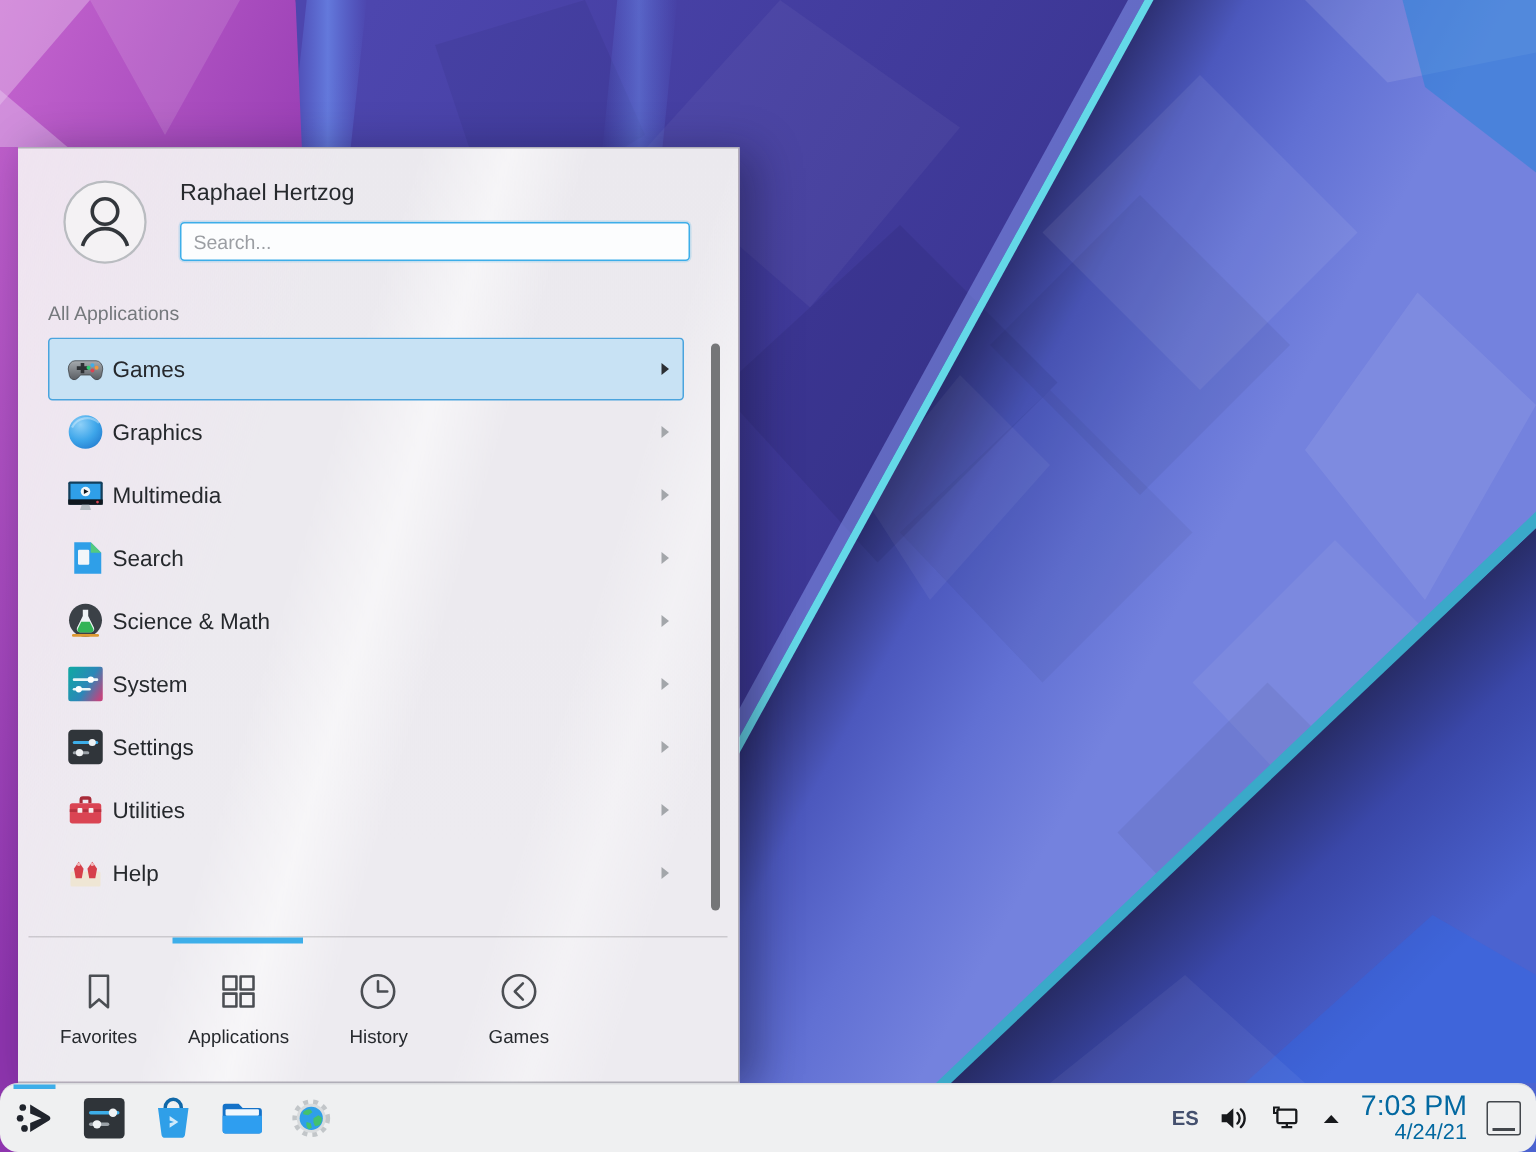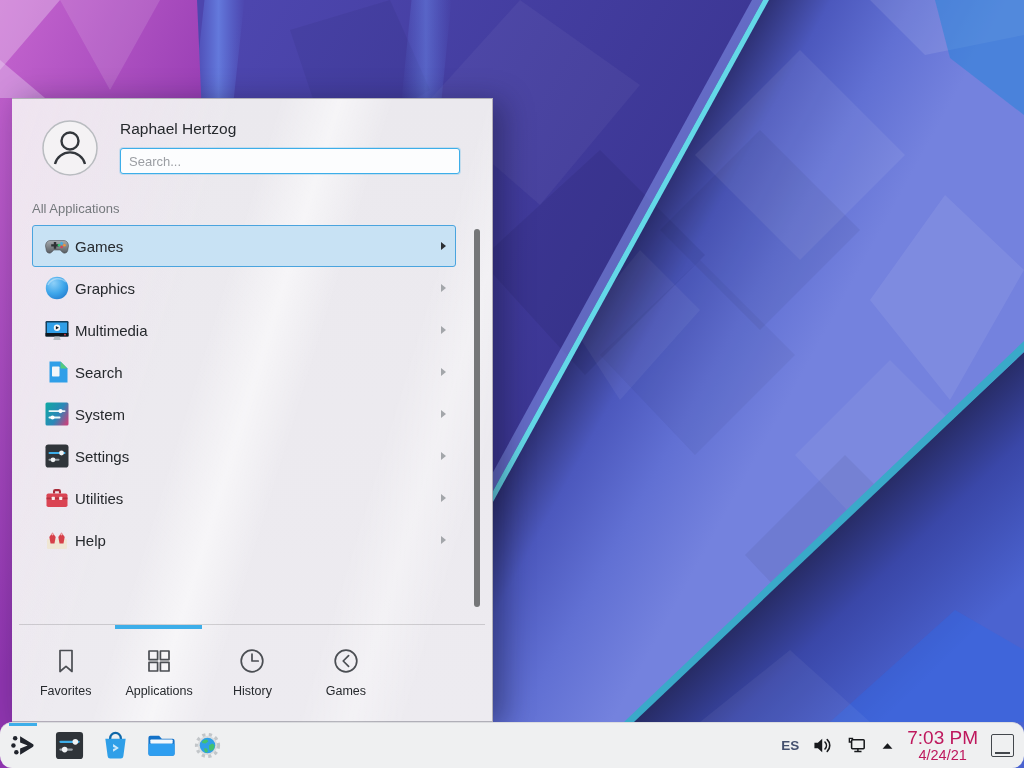--- a/index.html
+++ b/index.html
@@ -45,23 +45,23 @@
   
   .taskbar{position:absolute;left:0;right:0;bottom:0;height:46px;background:#eff0f1;
     border-top:1px solid #dbdcdf;box-sizing:border-box;z-index:5;border-radius:12px;}
   .tb-apps{position:absolute;left:6px;top:0;bottom:0;display:flex;align-items:center;gap:12px;}
   .tb-app{position:relative;width:34px;height:46px;display:flex;align-items:center;justify-content:center;}
   .tb-app svg{width:31px;height:31px;display:block;}
   .tb-app.active::before{content:'';position:absolute;top:0;left:3px;right:3px;height:3px;background:#3daee9;}
   .tb-tray{position:absolute;right:0;top:0;bottom:0;display:flex;align-items:center;gap:13px;padding-right:10px;}
   .kb-layout{font-size:13.5px;font-weight:bold;color:#44506e;}
   .tray-ic{display:flex;align-items:center;}
-  .clock{text-align:center;color:#be185d;line-height:1.03;}
+  .clock{text-align:center;color:#0369a1;line-height:1.03;}
   .clock-time{font-size:19px;}
-  .clock-date{font-size:14.5px;}
+  .clock-date{font-size:14.5px;text-align:right;}
   .show-desktop{width:23px;height:23px;border:1.6px solid #43474c;border-radius:2px;box-sizing:border-box;
     position:relative;background:transparent;}
   .show-desktop::after{content:'';position:absolute;left:3px;right:3px;bottom:2px;height:2px;background:#43474c;}
 </style>
 </head>
 <body>
 
 <svg class="wallpaper" viewBox="0 0 1024 768" preserveAspectRatio="none">
   <defs>
     <linearGradient id="wmag" x1="0" y1="0" x2="260" y2="120" gradientUnits="userSpaceOnUse">
@@ -196,20 +196,32 @@
       </div>
       <div class="cat-row">
         <span class="cat-icon">
           <svg viewBox="0 0 28 28">
             <path d="M6.5 3.5 h11 l7 7 v14 h-18 z" fill="#2f9fe8"></path>
             <path d="M17.5 3.5 l7 7 h-7 z" fill="#54ca7f"></path>
             <rect x="9" y="8.5" width="7.5" height="10" rx="0.8" fill="#f2f6f9"></rect>
           </svg>
         </span>
         <span class="cat-label">Search</span>
+        <span class="cat-arrow"></span>
+      </div>
+      <div class="cat-row">
+        <span class="cat-icon">
+          <svg viewBox="0 0 28 28">
+            <circle cx="14" cy="13.5" r="11" fill="#3b4147"></circle>
+            <path d="M12.2 6.5 h3.6 v4.2 l3.8 7.6 a2.2 2.2 0 0 1 -2 3.2 h-7.2 a2.2 2.2 0 0 1 -2 -3.2 l3.8 -7.6 z" fill="#eef3f5"></path>
+            <path d="M11.2 14.5 l-2.4 4.8 a1.6 1.6 0 0 0 1.4 2.3 h7.6 a1.6 1.6 0 0 0 1.4 -2.3 l-2.4 -4.8 z" fill="#33b457"></path>
+            <rect x="5" y="22.6" width="18" height="1.9" rx="0.9" fill="#dd9933"></rect>
+          </svg>
+        </span>
+        <span class="cat-label">Science &amp; Math</span>
         <span class="cat-arrow"></span>
       </div>
       <div class="cat-row">
         <span class="cat-icon">
           <svg viewBox="0 0 28 28">
             <defs>
               <linearGradient id="syA" x1="0" y1="0.2" x2="1" y2="0.8">
                 <stop offset="0" stop-color="#13a5a5"></stop>
                 <stop offset="0.55" stop-color="#2b87b8"></stop>
                 <stop offset="1" stop-color="#c2447e"></stop>

